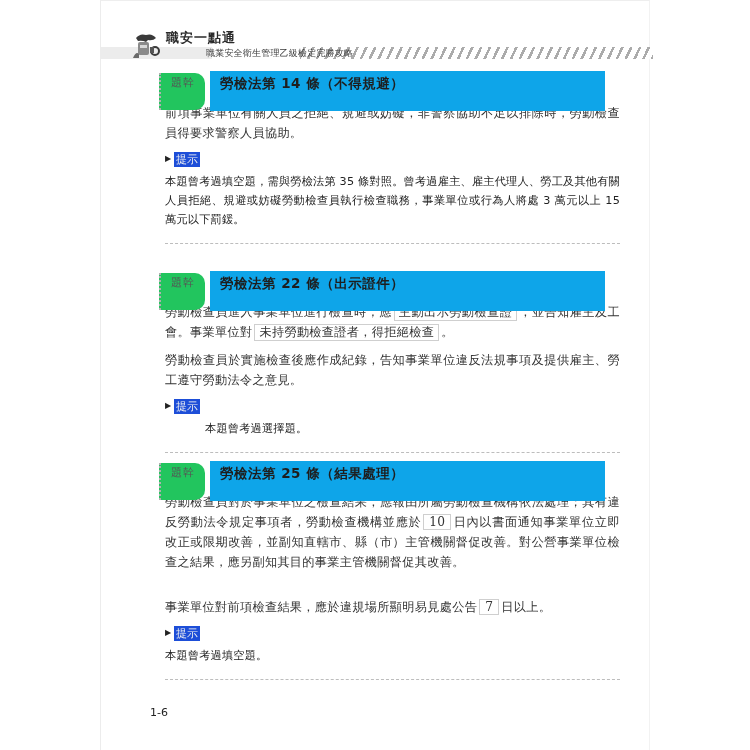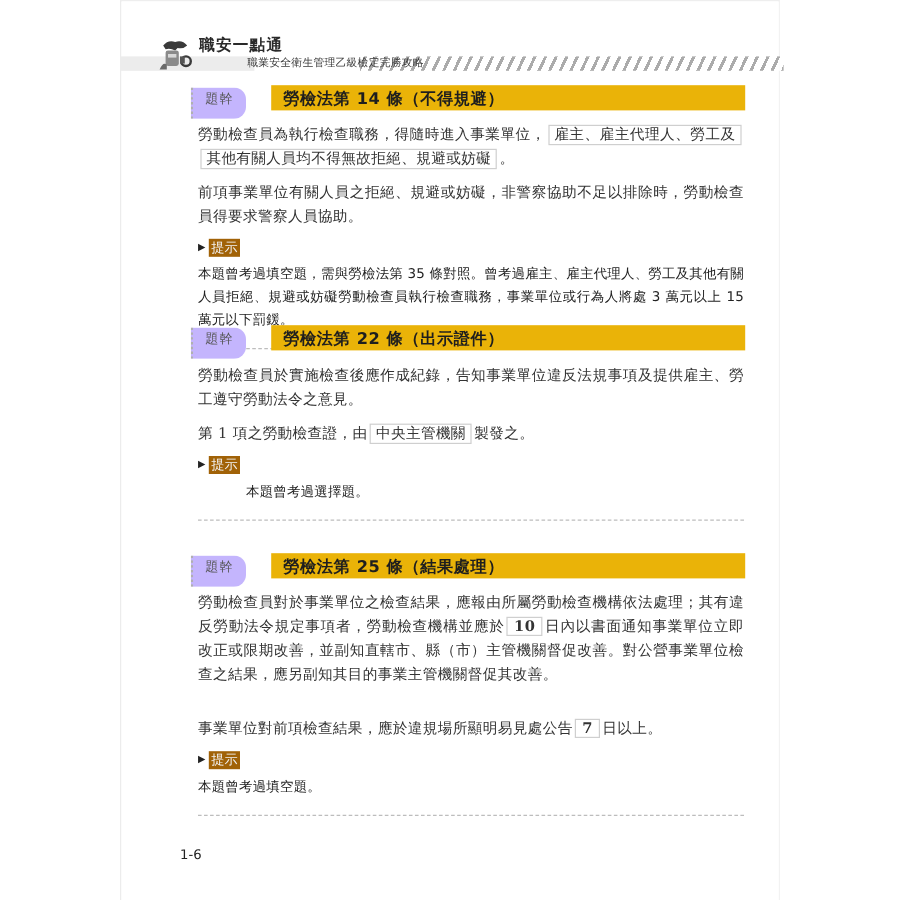--- a/index.html
+++ b/index.html
@@ -26,50 +26,50 @@
     font-weight:bold; font-size:13px; color:#2a2a2a; letter-spacing:1px;text-align:right;
   }
   .hdr-sub {
     position:absolute; left:166px; top:47px; font-family:"DejaVu Sans", sans-serif;
     font-size:9px; color:#3a3a3a; line-height:12px; letter-spacing:0.2px;padding-left:40px;
   }
   
   .content { position:absolute; left:165px; width:455px; }
   .sec-head { position:relative; height:24px; }
   .pill {
-    position:absolute; left:-6px; top:2px; width:44px; height:26px;
-    border-radius:0 10px 10px 0; background:#c4b5fd;
+    position:absolute; left:-6px; top:2px; width:44px; height:37px;
+    border-radius:0 10px 10px 0; background:#22c55e;
     border-left:2px dotted #b0b0b0;
     font-family:"DejaVu Sans", sans-serif; font-size:11px; color:#555;
     line-height:19px; text-align:center; letter-spacing:1px;
   }
   .title-bar {
-    position:absolute; left:61px; top:0px; width:395px; height:21px;
-    background:#eab308;
+    position:absolute; left:45px; top:0px; width:395px; height:40px;
+    background:#0ea5e9;
   }
   .title-text {
     position:absolute; left:10px; top:0; line-height:24px;
     font-family:"DejaVu Sans", sans-serif; font-weight:bold; font-size:13.5px; color:#1e1e1e;
     letter-spacing:0.5px;
   }
   p.body {
     margin:0; font-family:"DejaVu Serif", serif; font-size:12.2px; color:#333;
     line-height:20px; letter-spacing:0.3px; text-align:justify;
   }
   .ans {
     display:inline; border:1px solid #cfcfcf; padding:0 4px 1px 4px; margin:0 2px;
     box-decoration-break:clone; -webkit-box-decoration-break:clone; color:#333;
   }
-  .ans.num { font-weight:bold; padding:0 5px; }
+  .ans.num { font-weight:normal; padding:0 5px; }
   .hint-row { height:18px; position:relative; }
   .hint-arrow {
     position:absolute; left:0; top:3px; font-size:8px; color:#222; font-family:"DejaVu Sans", sans-serif;
   }
   .hint-label {
-    position:absolute; left:9px; top:1px; height:15px; width:26px; background:#a16207;
+    position:absolute; left:9px; top:1px; height:15px; width:26px; background:#1d4ed8;
     color:#f2f2f2; font-family:"DejaVu Sans", sans-serif; font-size:11px; line-height:15px; text-align:center;
   }
   p.hint {
     margin:0; font-family:"DejaVu Sans", sans-serif; font-size:11.2px; color:#222;
     line-height:19px; letter-spacing:0.2px; text-align:justify;
   }
   .dash {
     height:0; border-top:1.5px dashed #bdbdbd; width:455px;
   }
   .pagenum {
@@ -96,38 +96,37 @@
 <div class="hdr-sub">職業安全衛生管理乙級檢定完勝攻略</div>
 
 <div class="content" id="content" style="top:71px;">
     <div style="position: absolute; left: 0px; width: 455px; top: 0px;">
       <div class="sec-head">
         <div class="pill">題幹</div>
         <div class="title-bar">
           <div class="title-text">勞檢法第 14 條（不得規避）</div>
         </div>
       </div>
-      <p class="body" style="margin-top: 7px;"><span>勞動檢查員為執行檢查職務，得隨時進入事業單位，</span><span class="ans">雇主、雇主代理人、勞工及其他有關人員均不得無故拒絕、規避或妨礙</span><span>。</span></p>
       <p class="body" style="margin-top: 8px;"><span>前項事業單位有關人員之拒絕、規避或妨礙，非警察協助不足以排除時，勞動檢查員得要求警察人員協助。</span></p>
       <div class="hint-row" style="margin-top: 8px;">
         <span class="hint-arrow">▶</span>
         <span class="hint-label">提示</span>
       </div>
       <p class="hint" style="margin-top: 3px;">本題曾考過填空題，需與勞檢法第 35 條對照。曾考過雇主、雇主代理人、勞工及其他有關人員拒絕、規避或妨礙勞動檢查員執行檢查職務，事業單位或行為人將處 3 萬元以上 15 萬元以下罰鍰。</p>
       <div class="dash" style="margin-top: 14px;"></div>
     </div>
     <div style="position: absolute; left: 0px; width: 455px; top: 200px;">
       <div class="sec-head">
         <div class="pill">題幹</div>
         <div class="title-bar">
           <div class="title-text">勞檢法第 22 條（出示證件）</div>
         </div>
       </div>
+      <p class="body" style="margin-top: 7px;"><span>勞動檢查員進入事業單位進行檢查時，應</span><span class="ans">主動出示勞動檢查證</span><span>，並告知雇主及工會。事業單位對</span><span class="ans">未持勞動檢查證者，得拒絕檢查</span><span>。</span></p>
       <p class="body" style="margin-top: 8px;"><span>勞動檢查員於實施檢查後應作成紀錄，告知事業單位違反法規事項及提供雇主、勞工遵守勞動法令之意見。</span></p>
-      <p class="body" style="margin-top: 8px;"><span>第 1 項之勞動檢查證，由</span><span class="ans">中央主管機關</span><span>製發之。</span></p>
       <div class="hint-row" style="margin-top: 8px;">
         <span class="hint-arrow">▶</span>
         <span class="hint-label">提示</span>
       </div>
       <p class="hint" style="margin-top: 3px; margin-left: 40px;">本題曾考過選擇題。</p>
       <div class="dash" style="margin-top: 14px;"></div>
     </div>
     <div style="position: absolute; left: 0px; width: 455px; top: 390px;">
       <div class="sec-head">
         <div class="pill">題幹</div>

